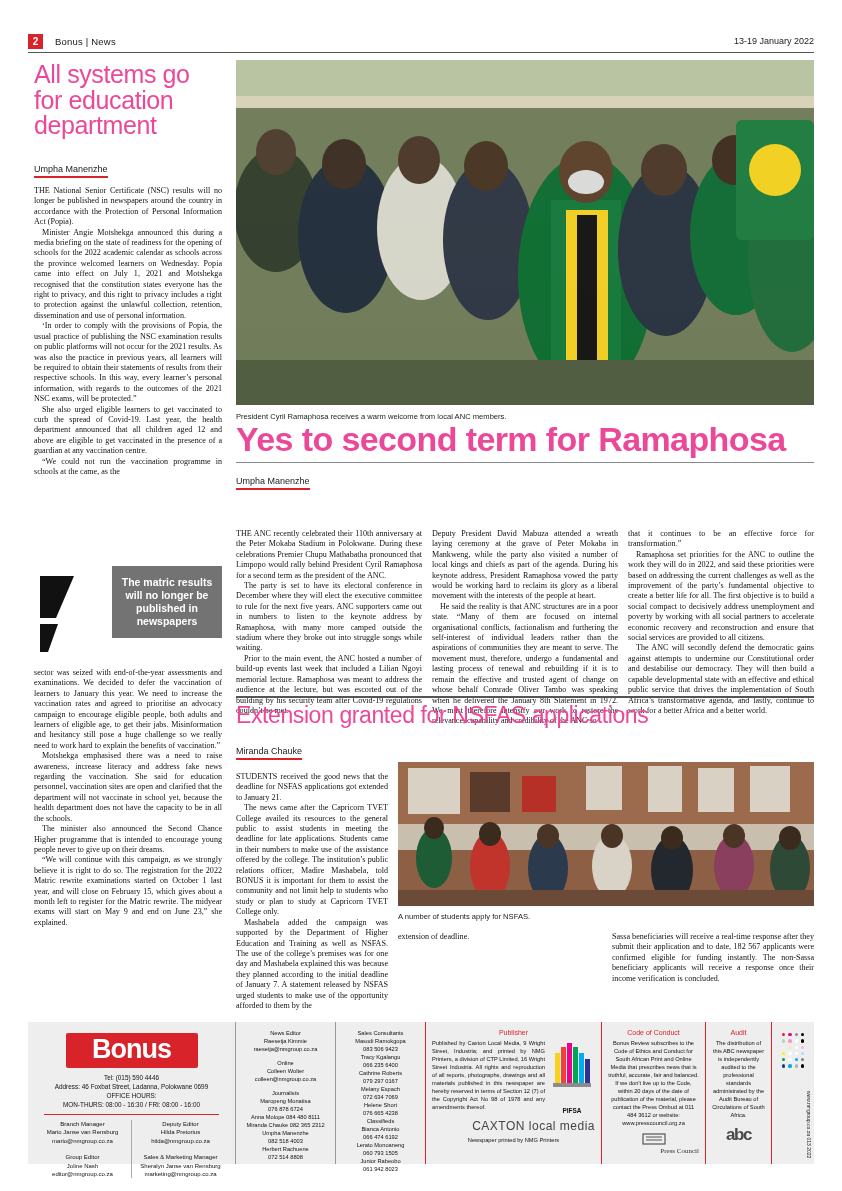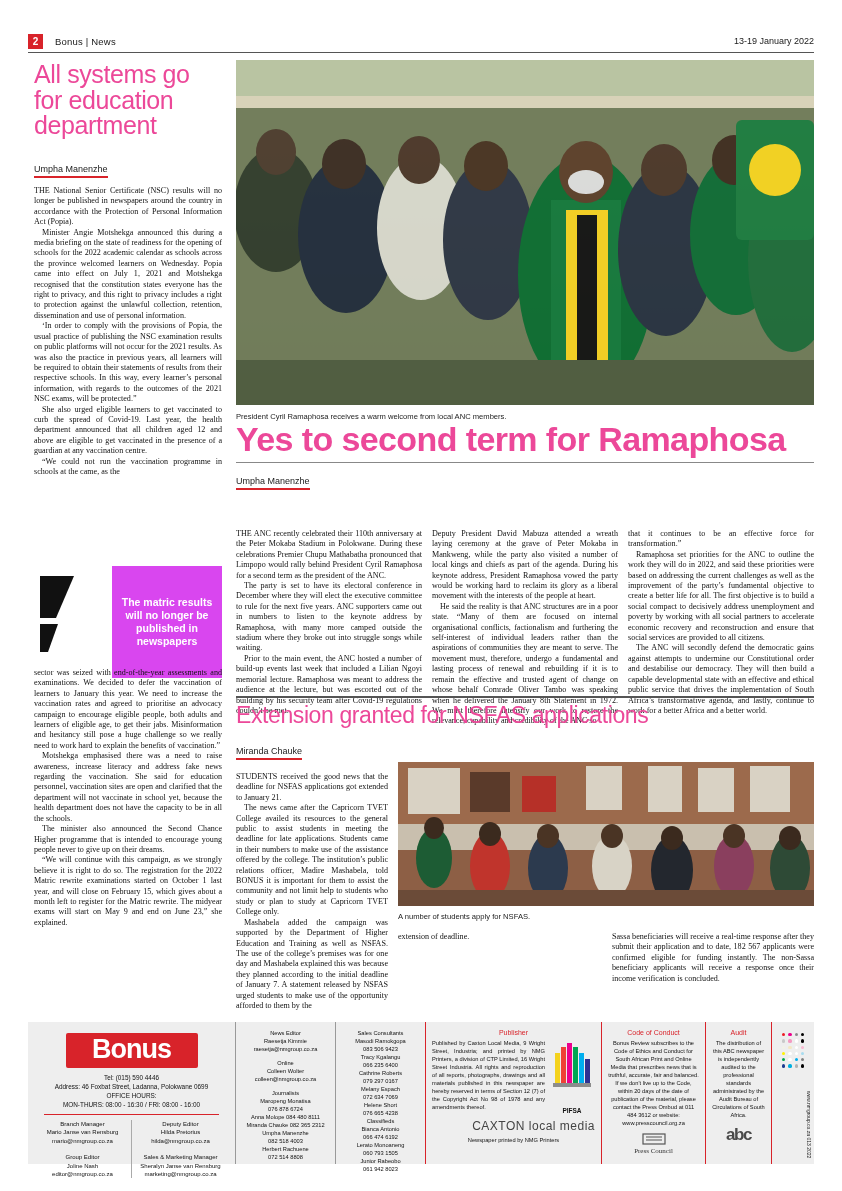--- a/index.html
+++ b/index.html
@@ -56,22 +56,22 @@
   }
 
   
   .art1-head { position: absolute; left: 34px; top: 62px; width: 188px;
                font-size: 25px; }
   .art1-byline { position: absolute; left: 34px; top: 158px; }
   .art1-body { position: absolute; left: 34px; top: 186px; width: 188px; }
   .art1-body2 { position: absolute; left: 34px; top: 668px; width: 188px; }
 
   .pullquote {
-    position: absolute; left: 112px; top: 566px; width: 110px; height: 112px;
-    background: #d946ef; color: #fff; display: flex; align-items: center;
+    position: absolute; left: 112px; top: 566px; width: 110px; height: 72px;
+    background: #737373; color: #fff; display: flex; align-items: center;
     justify-content: center; text-align: center;
   }
   .pullquote span {
     font-family: "Liberation Sans", sans-serif; font-weight: bold;
     font-size: 10.5px; line-height: 13px; padding: 0 8px;
   }
   .quote-mark {
     position: absolute; left: 34px; top: 566px; width: 70px; height: 96px;
   }
 
@@ -147,21 +147,21 @@
     font-family: "Liberation Sans", sans-serif; font-size: 5.7px;
     line-height: 8px; color: #111; text-align: center;
   }
 
   .swatches {
     display: grid; grid-template-columns: repeat(4, 1fr);
     gap: 3px; padding: 4px;
   }
   .sw { width: 100%; padding-top: 100%; border-radius: 50%; }
   .press-council {
-    font-family: "Liberation Serif", serif; font-size: 7px; text-align: center;
+    font-family: "Liberation Serif", serif; font-size: 7px; text-align: right;
     color: #333; line-height: 9px; margin-top: 4px;
   }
   .abc-logo {
     font-family: "Liberation Sans", sans-serif; font-weight: bold;
     font-size: 17px; color: #4a4a4a; text-align: center; margin-top: 6px;
     letter-spacing: -1.5px;
   }
   .caxton {
     font-family: "Liberation Sans", sans-serif; font-size: 12px;
     color: #444; text-align: right; letter-spacing: .5px;

